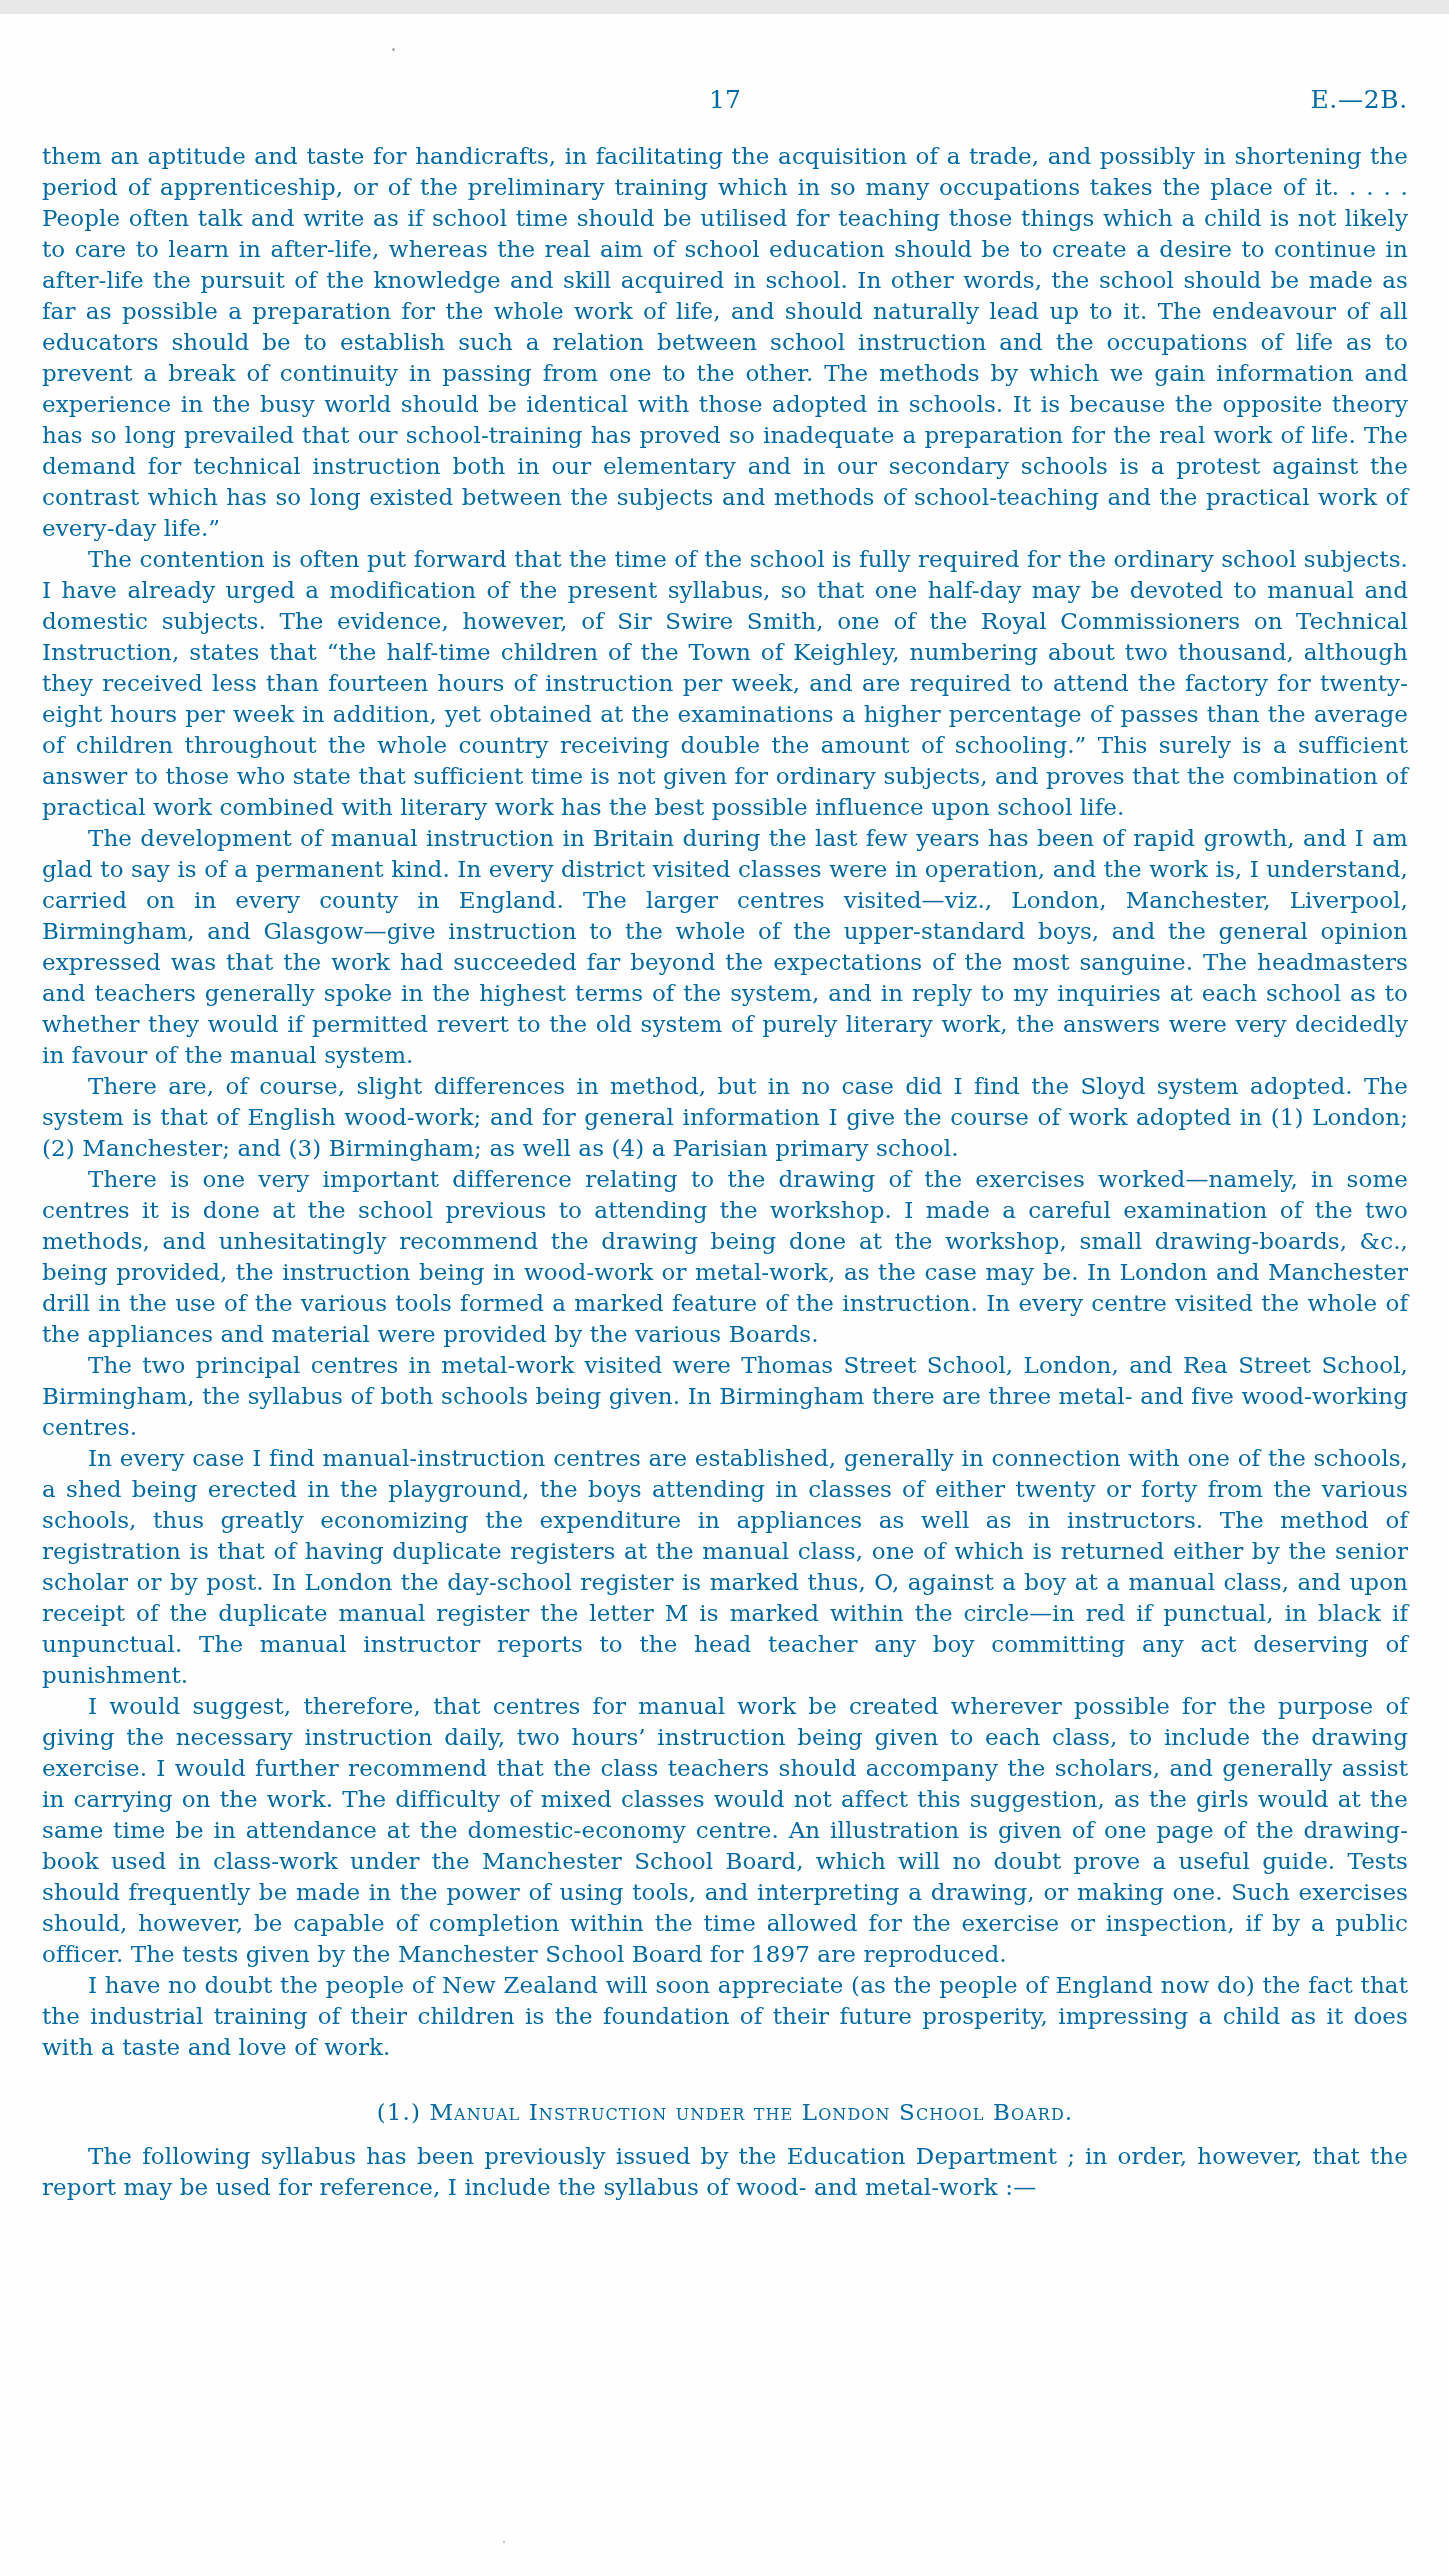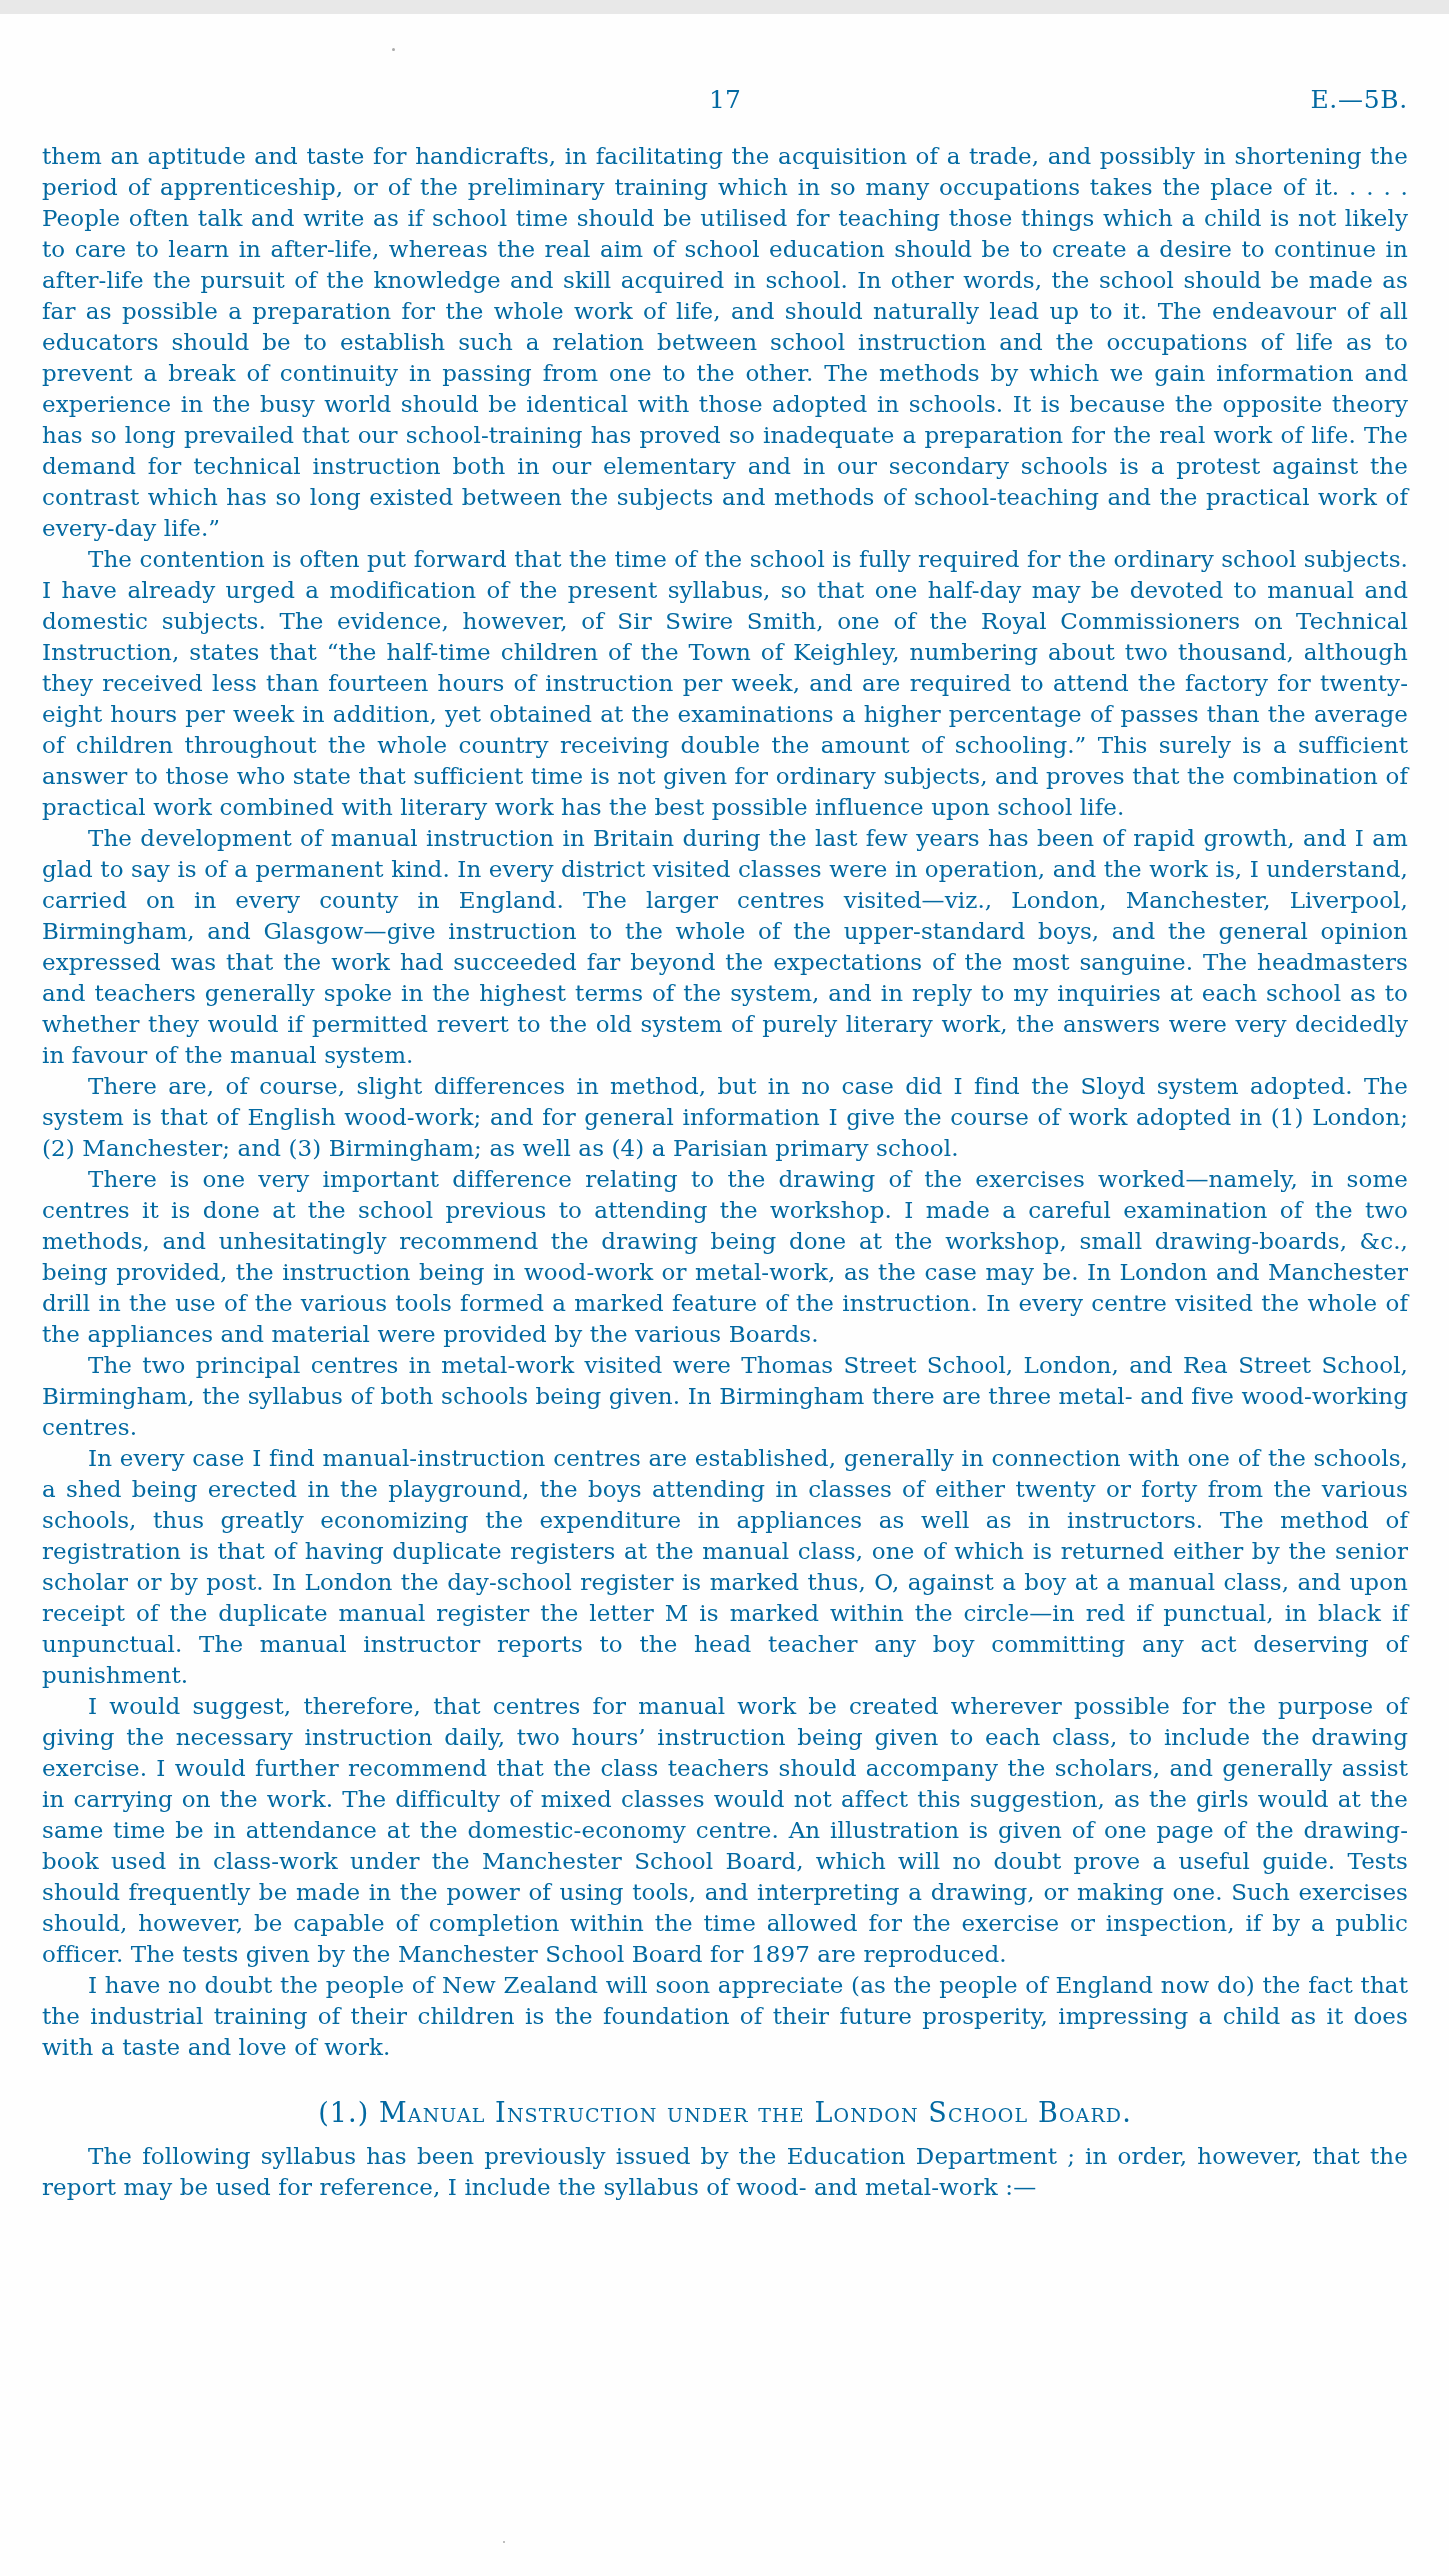--- a/index.html
+++ b/index.html
@@ -50,21 +50,21 @@
   .para {
     margin: 0;
     text-indent: 46px;
   }
   .paragraphs .para:first-child {
     
     text-indent: 0;
   }
   .section-heading {
     margin: 34px 0 13.3px 0;
-    font-size: 27px;
+    font-size: 23px;
     font-weight: normal;
     font-variant: small-caps;
     letter-spacing: 1.1px;
     text-align: center;
     text-indent: 0;
   }
   .closing.para {
     text-indent: 46px;
   }
   .printers-mark {
@@ -87,21 +87,21 @@
 <body>
 
 <div class="page">
 
   <div class="speck s1"></div>
   <div class="speck s2"></div>
   <div class="speck s3"></div>
 
   <div class="page-header">
     <div class="page-number">17</div>
-    <div class="doc-ref">E.—5B.</div>
+    <div class="doc-ref">E.—2B.</div>
   </div>
 
   <div class="content">
 
     <div class="paragraphs">
         <p class="para">them an aptitude and taste for handicrafts, in facilitating the acquisition of a trade, and possibly in shortening the period of apprenticeship, or of the preliminary training which in so many occupations takes the place of it. . . . .  People often talk and write as if school time should be utilised for teaching those things which a child is not likely to care to learn in after-life, whereas the real aim of school education should be to create a desire to continue in after-life the pursuit of the knowledge and skill acquired in school.  In other words, the school should be made as far as possible a preparation for the whole work of life, and should naturally lead up to it.  The endeavour of all educators should be to establish such a relation between school instruction and the occupations of life as to prevent a break of continuity in passing from one to the other.  The methods by which we gain information and experience in the busy world should be identical with those adopted in schools.  It is because the opposite theory has so long prevailed that our school-training has proved so inadequate a preparation for the real work of life.  The demand for technical instruction both in our elementary and in our secondary schools is a protest against the contrast which has so long existed between the subjects and methods of school-teaching and the practical work of every-day life.”</p>
         <p class="para">The contention is often put forward that the time of the school is fully required for the ordinary school subjects.  I have already urged a modification of the present syllabus, so that one half-day may be devoted to manual and domestic subjects.  The evidence, however, of Sir Swire Smith, one of the Royal Commissioners on Technical Instruction, states that “the half-time children of the Town of Keighley, numbering about two thousand, although they received less than fourteen hours of instruction per week, and are required to attend the factory for twenty-eight hours per week in addition, yet obtained at the examinations a higher percentage of passes than the average of children throughout the whole country receiving double the amount of schooling.”  This surely is a sufficient answer to those who state that sufficient time is not given for ordinary subjects, and proves that the combination of practical work combined with literary work has the best possible influence upon school life.</p>
         <p class="para">The development of manual instruction in Britain during the last few years has been of rapid growth, and I am glad to say is of a permanent kind.  In every district visited classes were in operation, and the work is, I understand, carried on in every county in England.  The larger centres visited—viz., London, Manchester, Liverpool, Birmingham, and Glasgow—give instruction to the whole of the upper-standard boys, and the general opinion expressed was that the work had succeeded far beyond the expectations of the most sanguine.  The headmasters and teachers generally spoke in the highest terms of the system, and in reply to my inquiries at each school as to whether they would if permitted revert to the old system of purely literary work, the answers were very decidedly in favour of the manual system.</p>
         <p class="para">There are, of course, slight differences in method, but in no case did I find the Sloyd system adopted.  The system is that of English wood-work; and for general information I give the course of work adopted in (1) London; (2) Manchester; and (3) Birmingham; as well as (4) a Parisian primary school.</p>
         <p class="para">There is one very important difference relating to the drawing of the exercises worked—namely, in some centres it is done at the school previous to attending the workshop.  I made a careful examination of the two methods, and unhesitatingly recommend the drawing being done at the workshop, small drawing-boards, &amp;c., being provided, the instruction being in wood-work or metal-work, as the case may be.  In London and Manchester drill in the use of the various tools formed a marked feature of the instruction.  In every centre visited the whole of the appliances and material were provided by the various Boards.</p>

